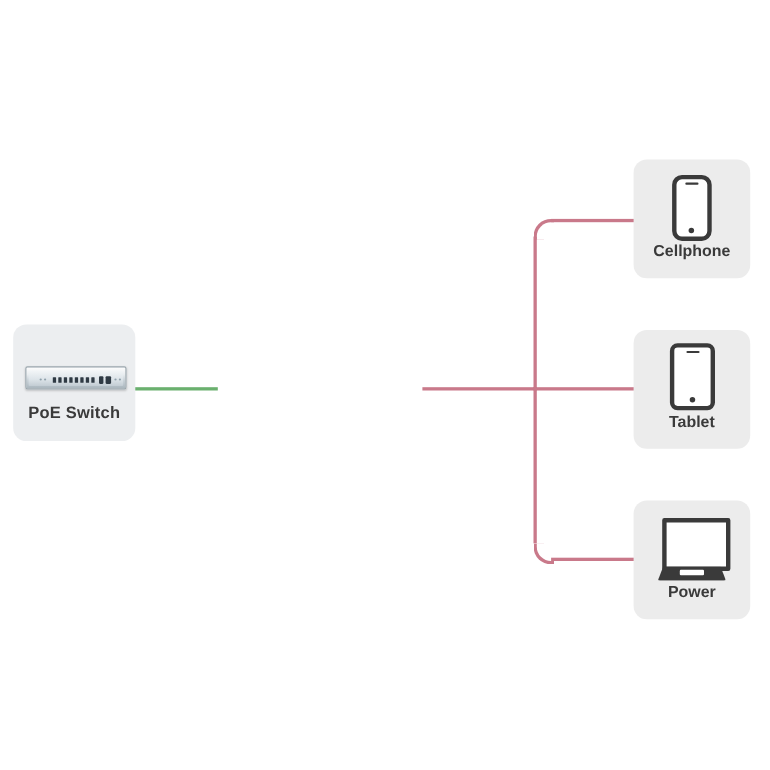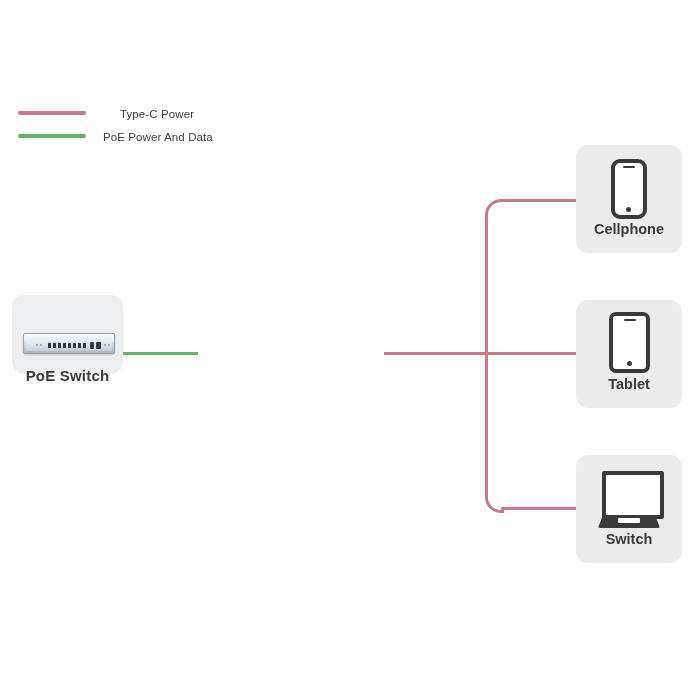--- a/index.html
+++ b/index.html
@@ -51,53 +51,40 @@
   .phone-speaker{position:absolute;background:#3a3a3a;border-radius:1px;}
   .phone-home{position:absolute;background:#3a3a3a;border-radius:50%;}
   .laptop-screen{position:absolute;border:4px solid #3a3a3a;border-radius:2px;background:#fff;}
   .laptop-pad{position:absolute;background:#fff;border-radius:1px;}
 </style>
 </head>
 <body>
 
 <div id="stage">
 
-  <div class="legend">
-
-    <div class="legend-row" style="top:105px;">
-      <span class="legend-line" style="top:6px;background:#c9798a;"></span>
-      <span class="legend-label" style="left:120px;top:2px;">Type-C Power</span>
-    </div>
-
-    <div class="legend-row" style="top:128px;">
-      <span class="legend-line" style="top:6px;background:#6ab06e;"></span>
-      <span class="legend-label" style="left:103px;top:2px;">PoE Power And Data</span>
-    </div>
-
-  </div>
 
   <div class="greenline" style="left:122px;top:352px;width:76px;"></div>
 
   <div class="hline" style="left:384px;top:352px;width:104px;"></div>
 
   <div class="vline" style="left:485px;top:215px;height:139px;"></div>
 
   <div class="corner corner-tr" style="left:485px;top:199px;width:16px;height:16px;"></div>
 
   <div class="hline" style="left:501px;top:199px;width:76px;"></div>
 
   <div class="hline" style="left:485px;top:352px;width:92px;"></div>
 
   <div class="vline" style="left:485px;top:352px;height:142px;"></div>
 
   <div class="corner corner-br" style="left:485px;top:494px;width:16px;height:16px;"></div>
 
   <div class="hline" style="left:501px;top:507px;width:76px;"></div>
 
-  <div class="card" style="left:12px;top:295px;width:111px;height:79px;background:#eceef0;">
+  <div class="card" style="left:12px;top:295px;width:111px;height:106px;background:#eceef0;">
 
     <div style="position:absolute;left:11px;top:38px;width:90px;height:20px;">
       <div class="switch-body" style="left:0;top:0;width:90px;height:19px;">
         <div class="switch-face">
           <div class="sw-port" style="left:22px;top:6px;"></div>
           <div class="sw-port" style="left:27px;top:6px;"></div>
           <div class="sw-port" style="left:32px;top:6px;"></div>
           <div class="sw-port" style="left:37px;top:6px;"></div>
           <div class="sw-port" style="left:42px;top:6px;"></div>
           <div class="sw-port" style="left:47px;top:6px;"></div>
@@ -145,16 +132,16 @@
 
     <div style="position:absolute;left:18px;top:16px;width:70px;height:56px;">
       <div class="laptop-screen" style="left:8px;top:0;width:54px;height:40px;"></div>
       <div style="position:absolute;left:0;top:44px;width:70px;height:14px;">
         <div style="position:absolute;left:4px;top:0;width:62px;height:13px;background:#3a3a3a;
                     clip-path:polygon(8% 0,92% 0,100% 100%,0 100%);border-radius:0 0 2px 2px;"></div>
         <div class="laptop-pad" style="left:24px;top:3px;width:22px;height:5px;"></div>
       </div>
     </div>
 
-    <div class="card-label" style="top:76px;font-size:14.5px;font-weight:bold;">Switch</div>
+    <div class="card-label" style="top:76px;font-size:14.5px;font-weight:bold;">Power</div>
   </div>
 
 </div>
 
 </body></html>

